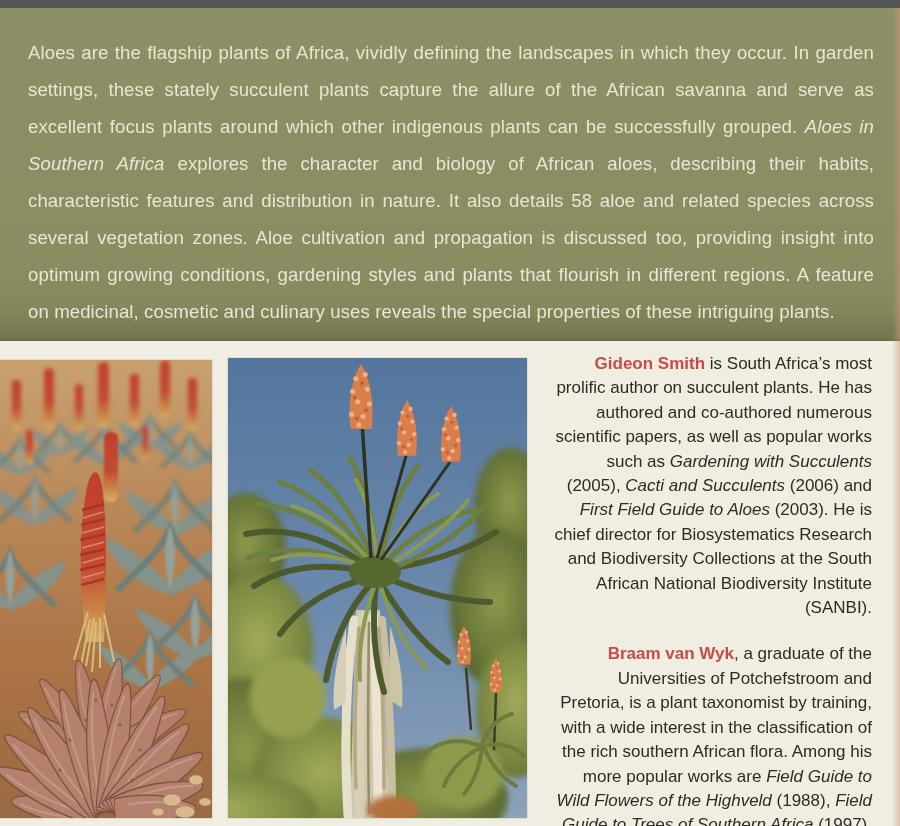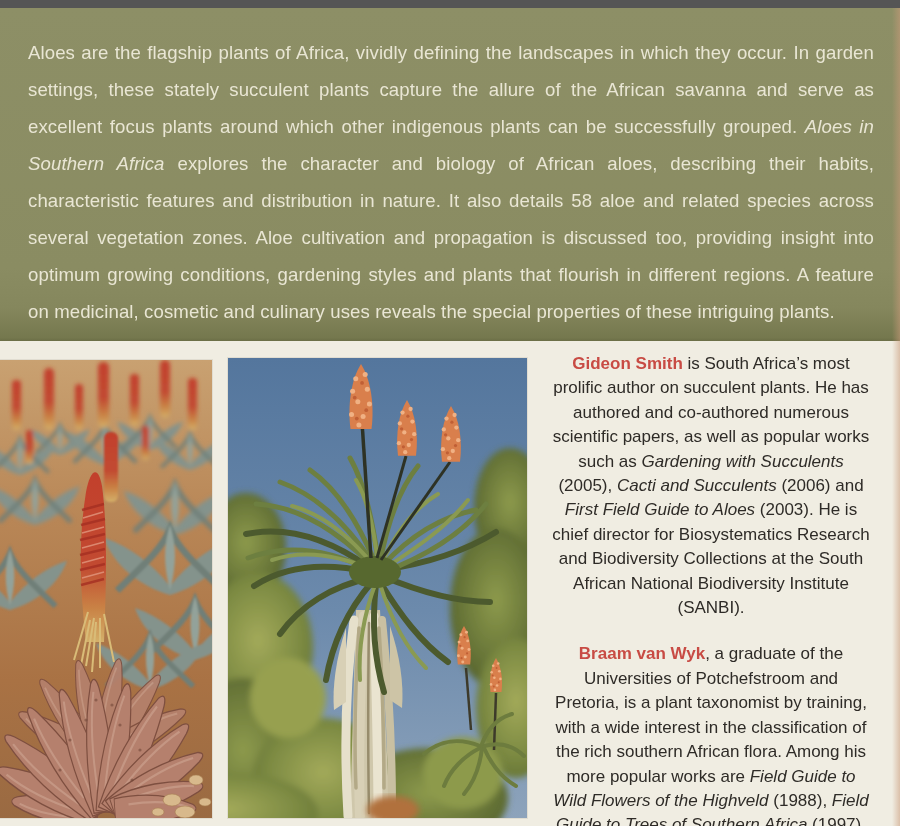--- a/index.html
+++ b/index.html
@@ -38,21 +38,21 @@
   .photo-middle{ left:228px; top:17px; width:299px; height:460px; }
 
   .bios{
     position:absolute; left:550px; top:11px; width:322px;
     color:#2e2b27;
   }
   .bio{
     margin:0 0 22px 0;
     font-size:17px;
     line-height:24.4px;
-    text-align:center;
+    text-align:right;
   }
   .author-name{ font-weight:bold; }
 
   
   .scan-edge{
     position:absolute; right:0; top:0; width:8px; height:826px;
     background:linear-gradient(90deg, rgba(201,154,122,0) 0%, rgba(201,154,122,.55) 100%);
     pointer-events:none;
   }
 </style>

